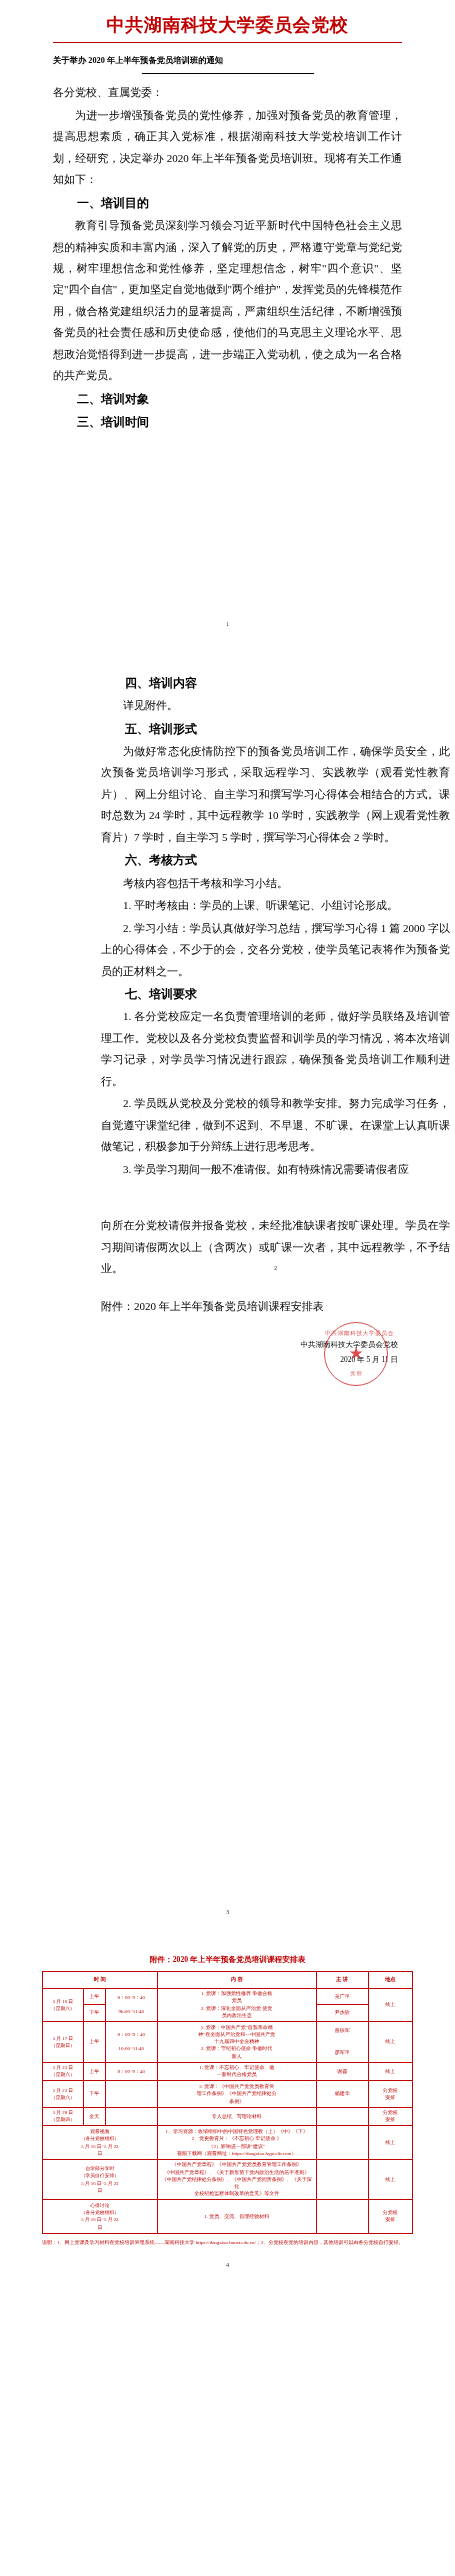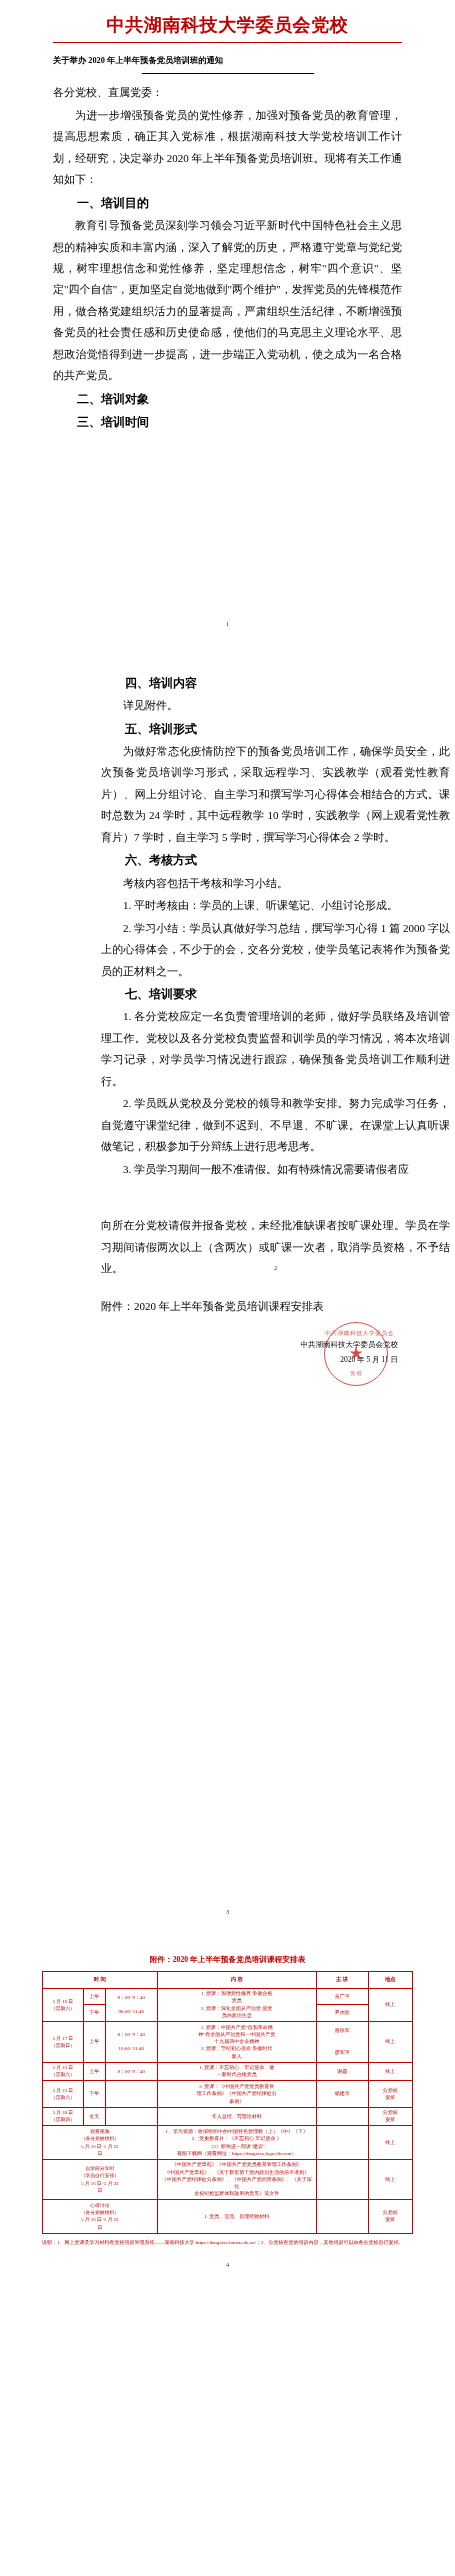--- a/index.html
+++ b/index.html
@@ -221,21 +221,21 @@
   <p class="body">1. 平时考核由：学员的上课、听课笔记、小组讨论形成。</p>
   <p class="body">2. 学习小结：学员认真做好学习总结，撰写学习心得 1 篇 2000 字以上的心得体会，不少于的会，交各分党校，使学员笔记表将作为预备党员的正材料之一。</p>
 
   <p class="sec-head">七、培训要求</p>
   <p class="body">1. 各分党校应定一名负责管理培训的老师，做好学员联络及培训管理工作。党校以及各分党校负责监督和训学员的学习情况，将本次培训学习记录，对学员学习情况进行跟踪，确保预备党员培训工作顺利进行。</p>
   <p class="body">2. 学员既从党校及分党校的领导和教学安排。努力完成学习任务，自觉遵守课堂纪律，做到不迟到、不早退、不旷课。在课堂上认真听课做笔记，积极参加于分辩练上进行思考思考。</p>
   <p class="body">3. 学员学习期间一般不准请假。如有特殊情况需要请假者应</p>
 
   <div class="spacer-md"></div>
 
-  <p class="body nohang">向所在分党校请假并报备党校，未经批准缺课者按旷课处理。学员在学习期间请假两次以上（含两次）或旷课一次者，取消学员资格，不予结业。</p>
+  <p class="body nohang">向所在分党校请假并报备党校，未经批准缺课者按旷课处理。学员在学习期间请假两次以上（含两次）或旷课一次者，其中远程教学，不予结业。</p>
 
   <div class="spacer-sm"></div>
 
   <p class="body nohang">附件：2020 年上半年预备党员培训课程安排表</p>
 
   <div class="signoff">
     <div class="seal">
       <div class="seal-top" style="white-space: nowrap;">中共湖南科技大学委员会</div>
       <div class="star">★</div>
       <div class="seal-bottom">党  校</div>

